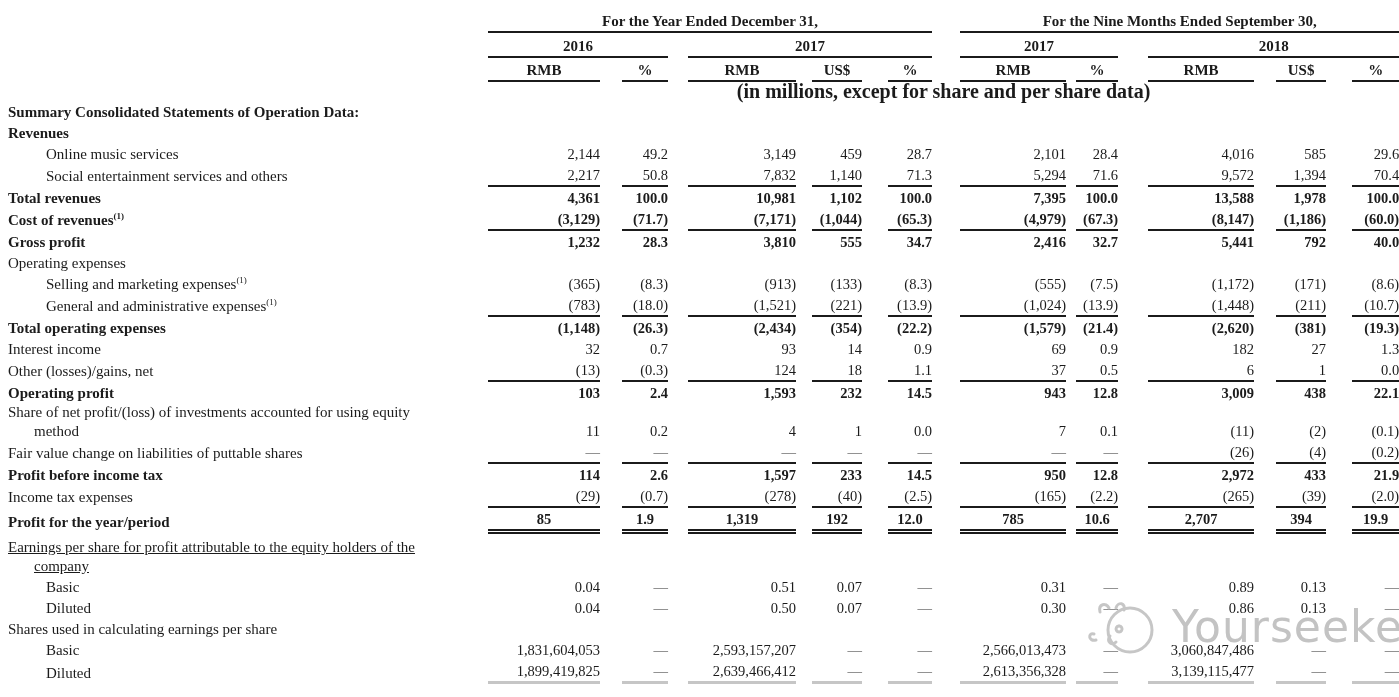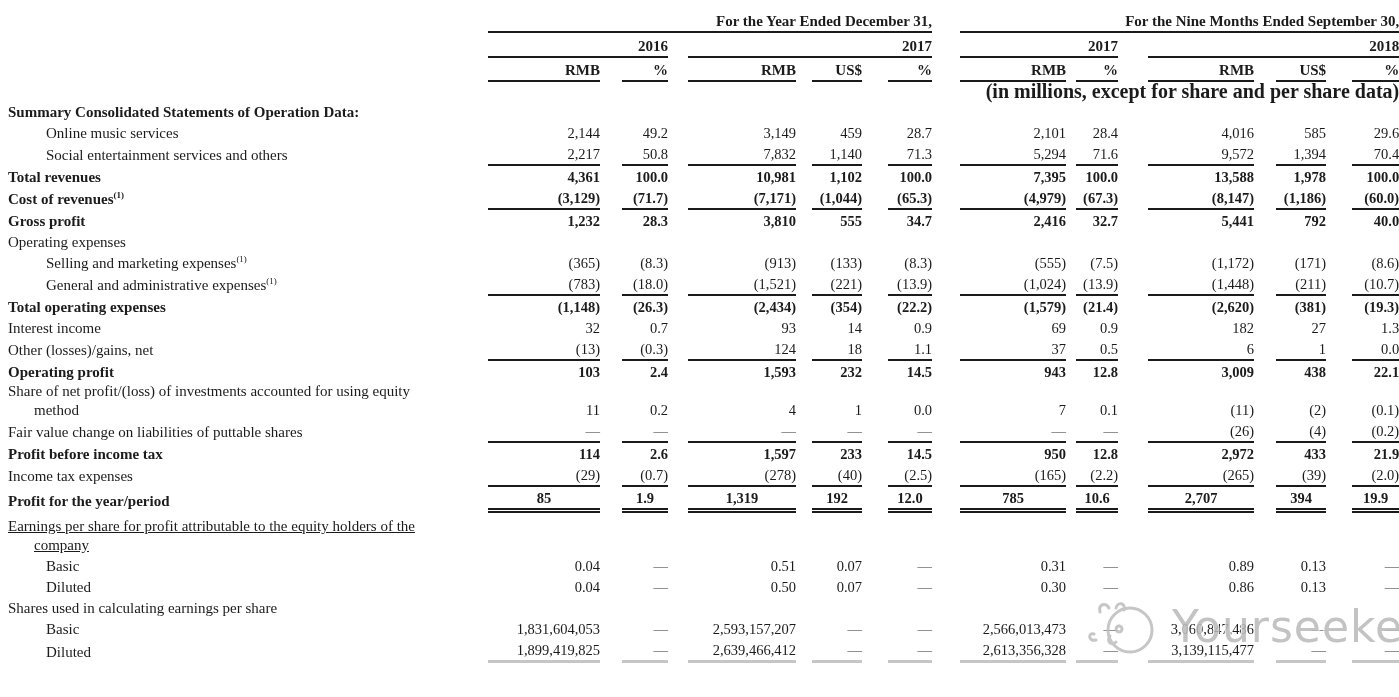--- a/index.html
+++ b/index.html
@@ -3,21 +3,21 @@
 <meta charset="utf-8">
 <style>
   html,body{margin:0;padding:0;}
   body{
     width:1399px;height:697px;overflow:hidden;background:#ffffff;color:#1b1b1b;
     font-family:"Liberation Serif",serif;position:relative;
   }
   .page{padding-top:4px;}
   table{border-collapse:collapse;table-layout:fixed;width:1399px;}
   td{padding:0;white-space:nowrap;vertical-align:bottom;font-size:15px;line-height:19px;height:21px;}
-  thead td{font-weight:bold;text-align:right;}
+  thead td{font-weight:bold;text-align:center;}
   thead td.grp{border-bottom:2px solid #1b1b1b;height:27px;}
   thead td.yr{border-bottom:2px solid #1b1b1b;height:23px;}
   thead td.ch{border-bottom:2px solid #1b1b1b;height:22px;}
   thead tr.noteRow td{height:18px;font-size:20px;}
   td.lbl{text-align:left;padding-left:8px;}
   td.lbl.ind{padding-left:46px;}
   td.lbl .l2{padding-left:26px;}
   td.val{text-align:right;font-size:14.5px;}
   tr.b td{font-weight:bold;}
   td.ru{border-bottom:2px solid #1b1b1b;}
@@ -132,20 +132,45 @@
           <td class="val"></td>
           <td class="sp"></td>
           <td class="val"></td>
           <td class="sp"></td>
           <td class="val"></td>
           <td class="sp"></td>
           <td class="val"></td>
           <td class="sp"></td>
           <td class="val"></td>
         </tr>
+        <tr class="b">
+          <td class="lbl">
+            <div>Revenues</div>
+          </td>
+          <td class="sp"></td>
+          <td class="val"></td>
+          <td class="sp"></td>
+          <td class="val"></td>
+          <td class="sp"></td>
+          <td class="val"></td>
+          <td class="sp"></td>
+          <td class="val"></td>
+          <td class="sp"></td>
+          <td class="val"></td>
+          <td class="sp"></td>
+          <td class="val"></td>
+          <td class="sp"></td>
+          <td class="val"></td>
+          <td class="sp"></td>
+          <td class="val"></td>
+          <td class="sp"></td>
+          <td class="val"></td>
+          <td class="sp"></td>
+          <td class="val"></td>
+        </tr>
         <tr>
           <td class="lbl ind">
             <div>Online music services</div>
           </td>
           <td class="sp"></td>
           <td class="val">2,144</td>
           <td class="sp"></td>
           <td class="val">49.2</td>
           <td class="sp"></td>
           <td class="val">3,149</td>

